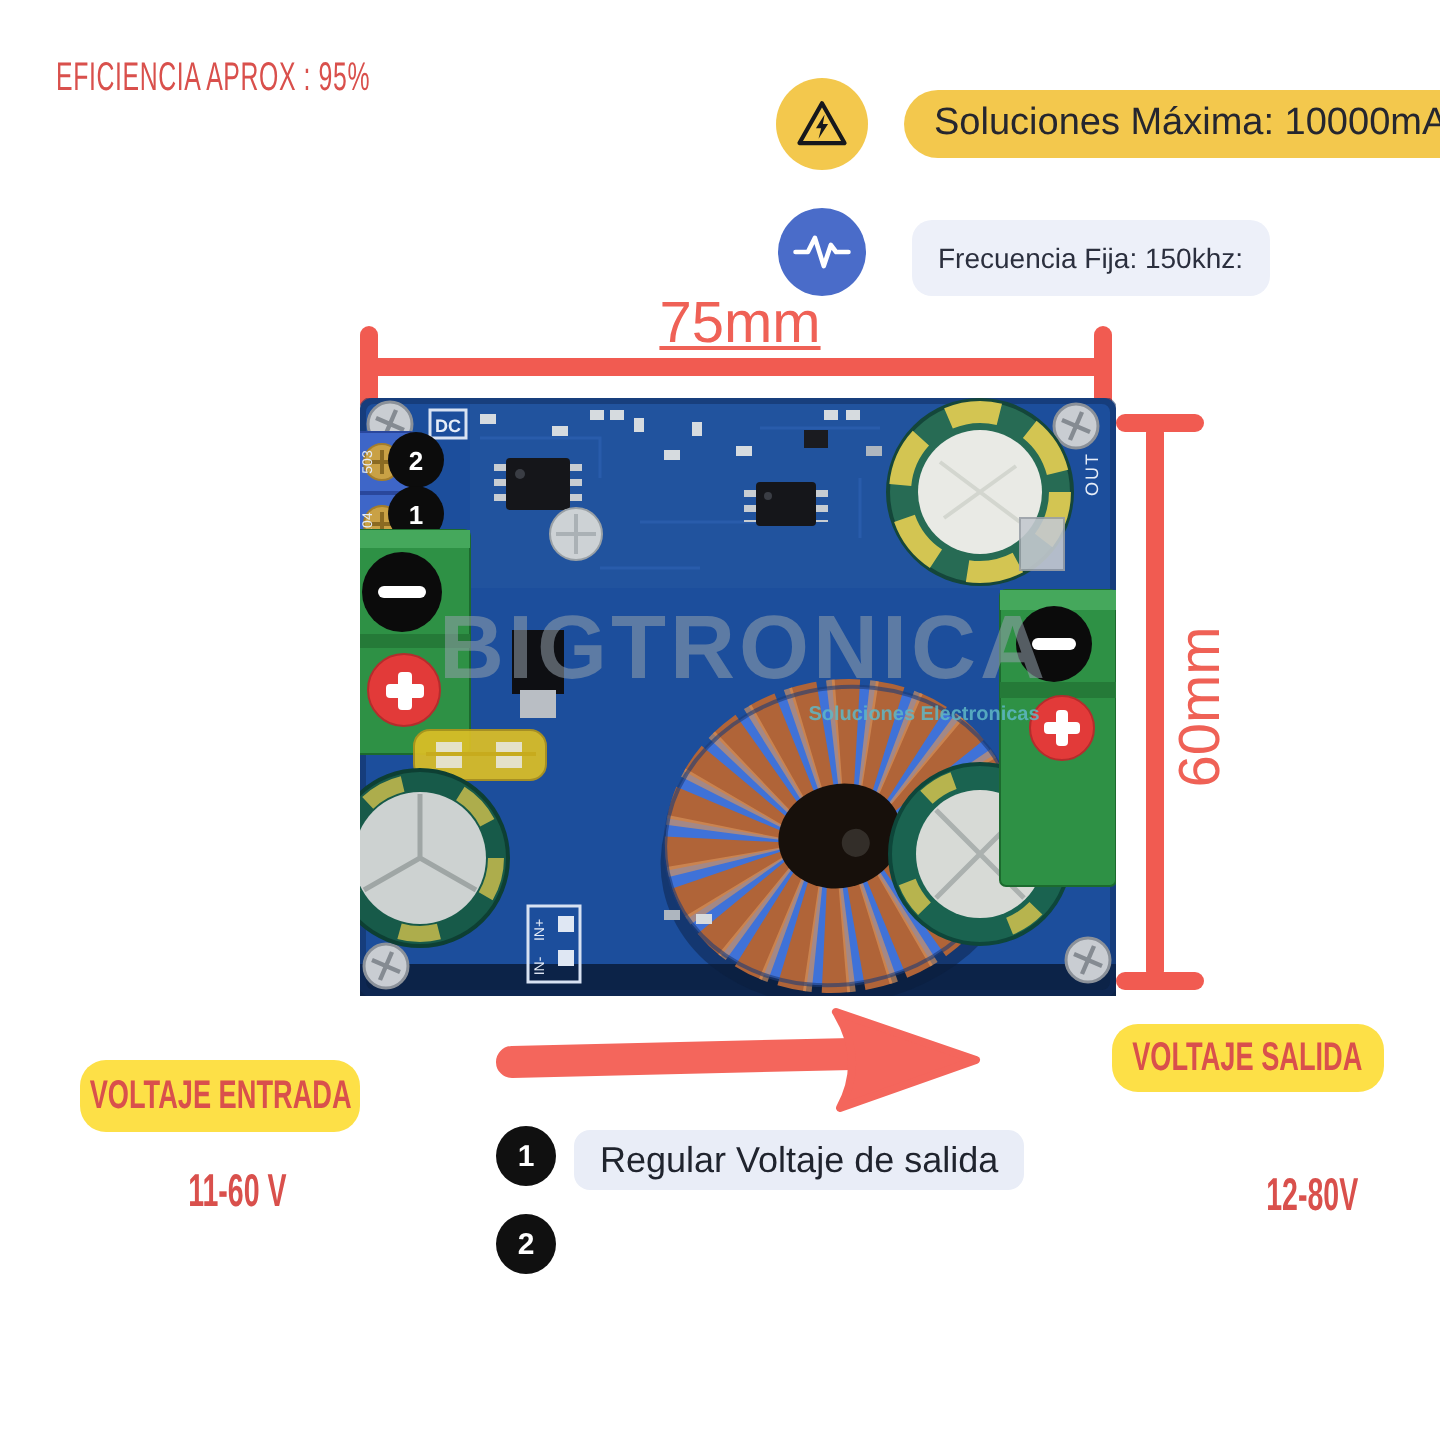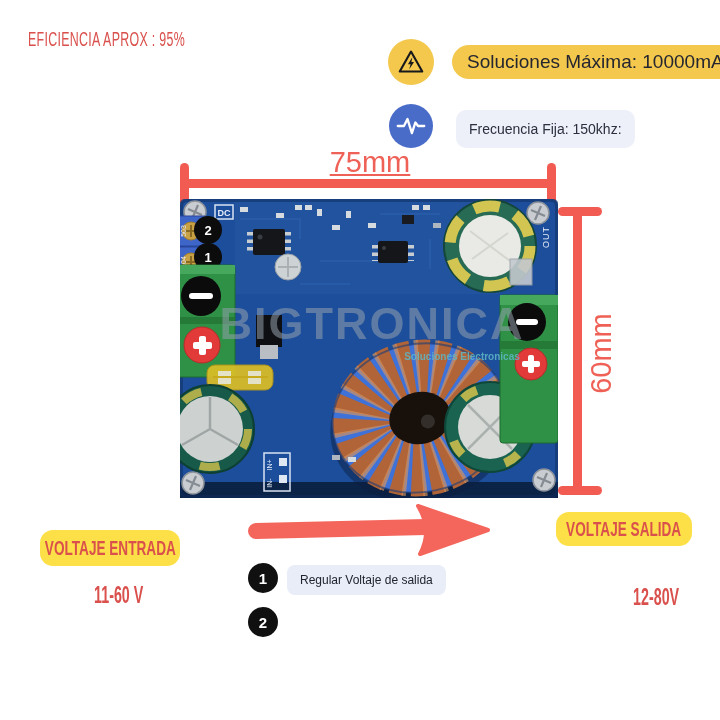--- a/index.html
+++ b/index.html
@@ -42,21 +42,21 @@
   .io-val{color:#d9504c;font-size:23px;font-weight:bold;text-align:center;}
   .io-val span{display:inline-block;transform:scaleX(0.62);white-space:nowrap;}
   .val-in{left:36px;top:582px;width:165px;}
   .val-out{left:576px;top:584px;width:160px;}
 
   .note-dot{width:30px;height:30px;border-radius:50%;background:#101010;color:#fff;
             display:flex;align-items:center;justify-content:center;font-size:15px;font-weight:bold;}
   .nd1{left:248px;top:563px;}
   .nd2{left:248px;top:607px;}
   .note-pill{height:30px;padding:0 13px;border-radius:8px;background:#e9edf7;color:#20242e;
-             font-size:12px;display:flex;align-items:center;white-space:nowrap;}
+             font-size:18px;display:flex;align-items:center;white-space:nowrap;}
   .np1{left:287px;top:565px;}
   .np2{left:287px;top:609px;}
 </style>
 </head>
 <body>
 
 <div class="canvas">
 
   <div class="abs eff">
     <span class="cond">EFICIENCIA APROX : 95%</span>

